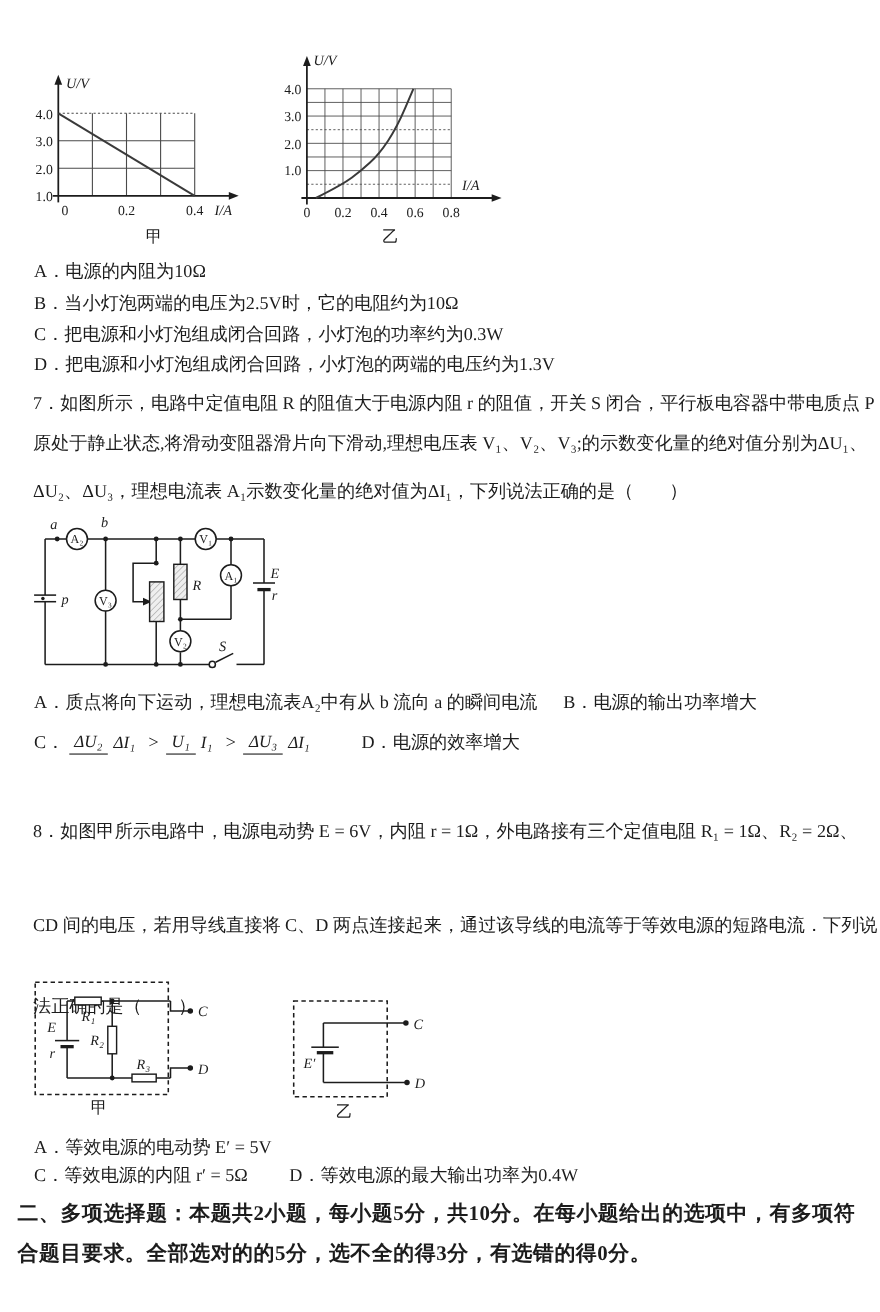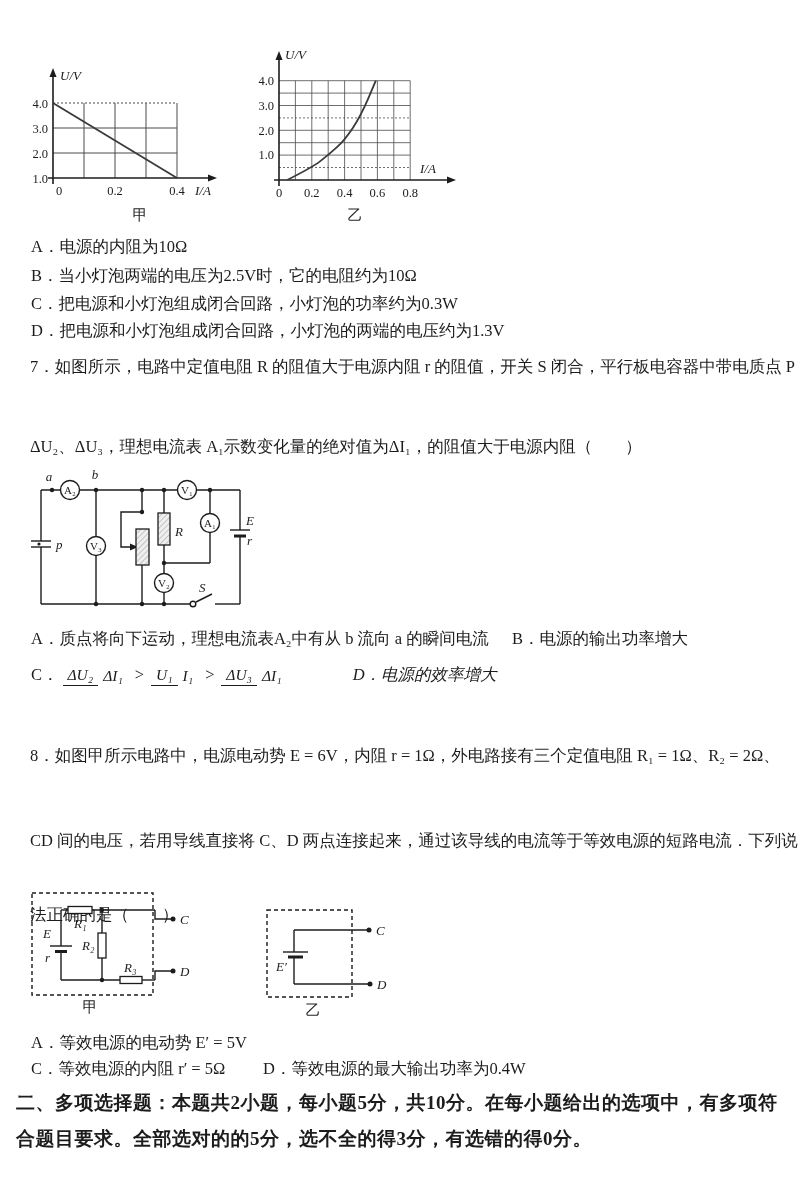--- a/index.html
+++ b/index.html
@@ -17,21 +17,21 @@
   .axlab{font-size:13px;font-style:italic;}
   .cap{font-size:15px;}
   .meterlab{font-size:11px;}
   .circlab{font-size:13px;font-style:italic;}
   
   .cd-row{position:absolute;display:flex;align-items:center;font-size:16.5px;}
   .frac{display:inline-flex;flex-direction:row;align-items:center;margin:0 4px;font-style:italic;font-size:15.5px;line-height:19px;}
   .frac .num{display:block;border-bottom:1.3px solid #1c1c1c;padding:0 5px 1px 5px;}
   .frac .den{display:block;padding:1px 5px 0 5px;}
   .gtsign{margin:0 2px;font-style:italic;}
-  .d-offset{margin-left:62px;font-style:italic;}
+  .d-offset{margin-left:38px;}
 </style>
 </head>
 <body>
 
 <div class="page">
 
   <svg style="left:15px;top:58px;" width="235" height="175" viewBox="0 0 235 175">
     <g stroke="#4a4a4a" stroke-width="1" fill="none">
       <line x1="69" y1="45" x2="69" y2="120"></line>
       <line x1="100" y1="45" x2="100" y2="120"></line>
@@ -99,21 +99,22 @@
     <text class="tick" x="160.2" y="152" text-anchor="middle">0.8</text>
     <text class="cap" x="105" y="175" text-anchor="middle">乙</text>
   </svg>
 
   <div class="opt" style="left:31px;top:236px;">A．电源的内阻为10Ω</div>
   <div class="opt" style="left:31px;top:265px;">B．当小灯泡两端的电压为2.5V时，它的电阻约为10Ω</div>
   <div class="opt" style="left:31px;top:293px;">C．把电源和小灯泡组成闭合回路，小灯泡的功率约为0.3W</div>
   <div class="opt" style="left:31px;top:320px;">D．把电源和小灯泡组成闭合回路，小灯泡的两端的电压约为1.3V</div>
 
   <div class="tline" style="left:30px;top:356px;">7．如图所示，电路中定值电阻 R 的阻值大于电源内阻 r 的阻值，开关 S 闭合，平行板电容器中带电质点 P</div>
-  <div class="tline" style="left:30px;top:436px;">ΔU₂、ΔU₃，理想电流表 A₁示数变化量的绝对值为ΔI₁，的阻值大于电源内阻（　　）</div>
+  <div class="tline" style="left:30px;top:392px;">原处于静止状态,将滑动变阻器滑片向下滑动,理想电压表 V₁、V₂、V₃;的示数变化量的绝对值分别为ΔU₁、</div>
+  <div class="tline" style="left:30px;top:436px;">ΔU₂、ΔU₃，理想电流表 A₁示数变化量的绝对值为ΔI₁，下列说法正确的是（　　）</div>
 
   <svg style="left:28px;top:466px;" width="285" height="160" viewBox="0 0 285 160">
     <defs>
       <pattern id="hatch1" width="4" height="4" patternUnits="userSpaceOnUse" patternTransform="rotate(45)">
         <rect width="4" height="4" fill="#efefef"></rect>
         <line x1="0" y1="0" x2="0" y2="4" stroke="#9a9a9a" stroke-width="1"></line>
       </pattern>
     </defs>
     <g stroke="#1c1c1c" stroke-width="1.4" fill="none">
       <line x1="13" y1="24" x2="212" y2="24"></line>

